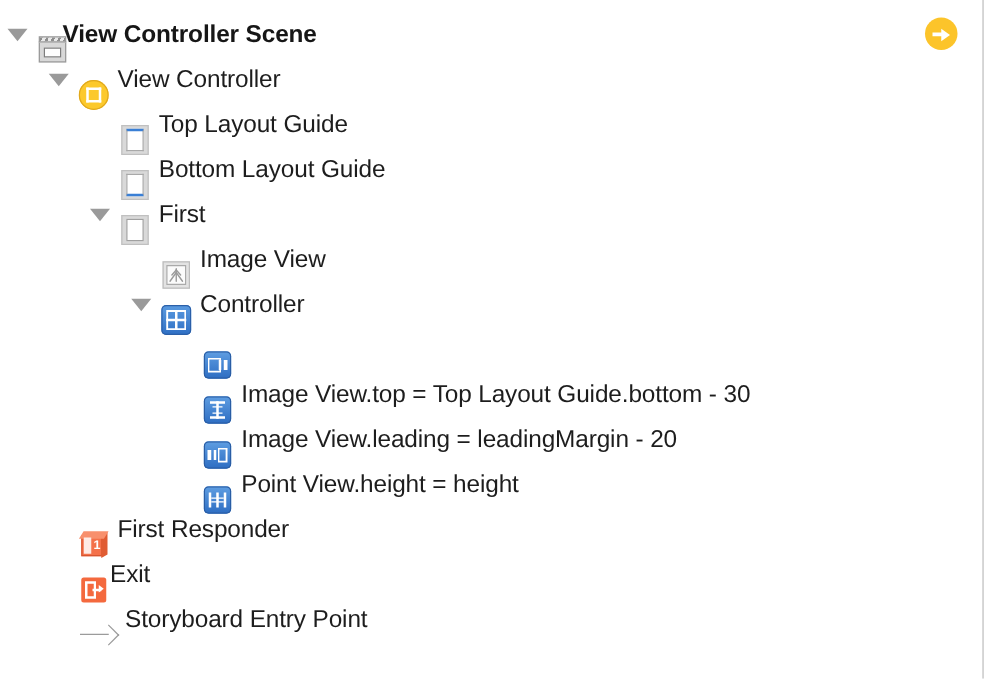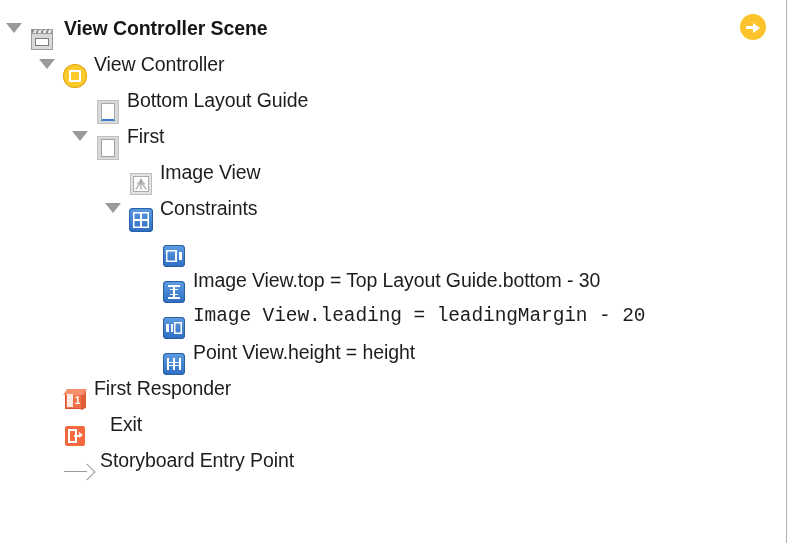--- a/index.html
+++ b/index.html
@@ -260,29 +260,36 @@
 <div id="outline-panel">
 
   <div id="tree-root" style="padding-top: 10px;">
       <div class="row">
         <div class="twisty" style="left: 6px;"></div>
         <div class="icon-slot ic-scene" style="left: 29px;">
           <div class="body"></div>
           <div class="screen"></div>
           <div class="clap"></div>
         </div>
-        <span class="label bold" style="left: 64px;">View Controller Scene</span>
+        <span class="label bold" style="left: 50px;">View Controller Scene</span>
       </div>
       <div class="row">
         <div class="twisty" style="left: 39px;"></div>
         <div class="icon-slot ic-vc" style="left: 62px;">
           <div class="disc"></div>
           <div class="dash"></div>
         </div>
         <span class="label" style="left: 94px;">View Controller</span>
+      </div>
+      <div class="row">
+        <div class="icon-slot ic-guide top" style="left: 95px;">
+          <div class="frame"></div>
+          <div class="inner"></div>
+        </div>
+        <span class="label" style="left: 127px;">Top Layout Guide</span>
       </div>
       <div class="row">
         <div class="icon-slot ic-guide bottom" style="left: 95px;">
           <div class="frame"></div>
           <div class="inner"></div>
         </div>
         <span class="label" style="left: 127px;">Bottom Layout Guide</span>
       </div>
       <div class="row">
         <div class="twisty" style="left: 72px;"></div>
@@ -309,21 +316,21 @@
         <span class="label" style="left: 160px;">Image View</span>
       </div>
       <div class="row">
         <div class="twisty" style="left: 105px;"></div>
         <div class="icon-slot ic-constraints" style="left: 128px;">
           <div class="bg"></div>
           <div class="pane"></div>
           <div class="vbar"></div>
           <div class="hbar"></div>
         </div>
-        <span class="label" style="left: 160px;">Constraints</span>
+        <span class="label" style="left: 160px;">Controller</span>
       </div>
       <div class="row">
         <div class="icon-slot ctile trailing" style="left: 161px;">
           <div class="bg"></div>
           <div class="g box"></div>
           <div class="g bar2"></div>
           <div class="g bar"></div>
         </div>
       </div>
       <div class="row">
@@ -337,21 +344,21 @@
         </div>
         <span class="label" style="left: 193px;">Image View.top = Top Layout Guide.bottom - 30</span>
       </div>
       <div class="row">
         <div class="icon-slot ctile leading" style="left: 161px;">
           <div class="bg"></div>
           <div class="g bar"></div>
           <div class="g bar2"></div>
           <div class="g box"></div>
         </div>
-        <span class="label" style="left: 193px; font-family: Liberation Mono, monospace;">Image View.leading = leadingMargin - 20</span>
+        <span class="label" style="left: 193px;">Image View.leading = leadingMargin - 20</span>
       </div>
       <div class="row">
         <div class="icon-slot ctile size" style="left: 161px;">
           <div class="bg"></div>
           <div class="g lcap"></div>
           <div class="g rcap"></div>
           <div class="g mid"></div>
           <div class="g arm1"></div>
           <div class="g arm2"></div>
         </div>
@@ -367,21 +374,21 @@
         </div>
         <span class="label" style="left: 94px;">First Responder</span>
       </div>
       <div class="row">
         <div class="icon-slot ic-exit" style="left: 62px;">
           <div class="bg"></div>
           <div class="door"></div>
           <div class="shaft"></div>
           <div class="head"></div>
         </div>
-        <span class="label" style="left: 110px; text-align: center;">Exit</span>
+        <span class="label" style="left: 88px; text-align: center;">Exit</span>
       </div>
       <div class="row">
         <div class="icon-slot ic-entry" style="left: 62px;">
           <div class="shaft"></div>
           <div class="head"></div>
         </div>
         <span class="label" style="left: 100px;">Storyboard Entry Point</span>
       </div>
     </div>
 

